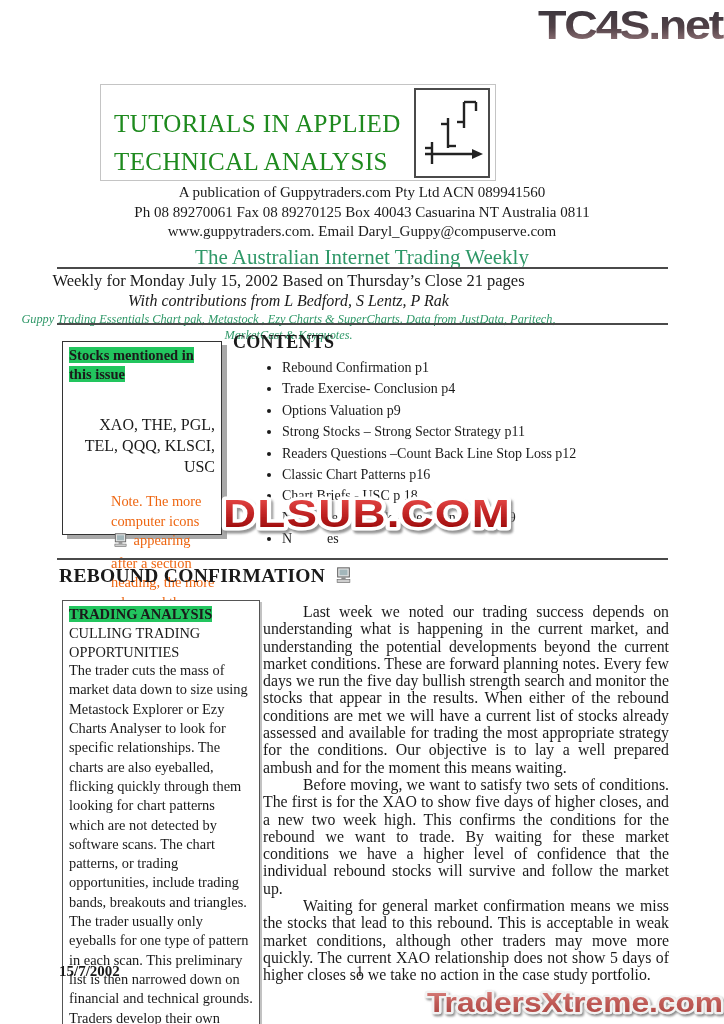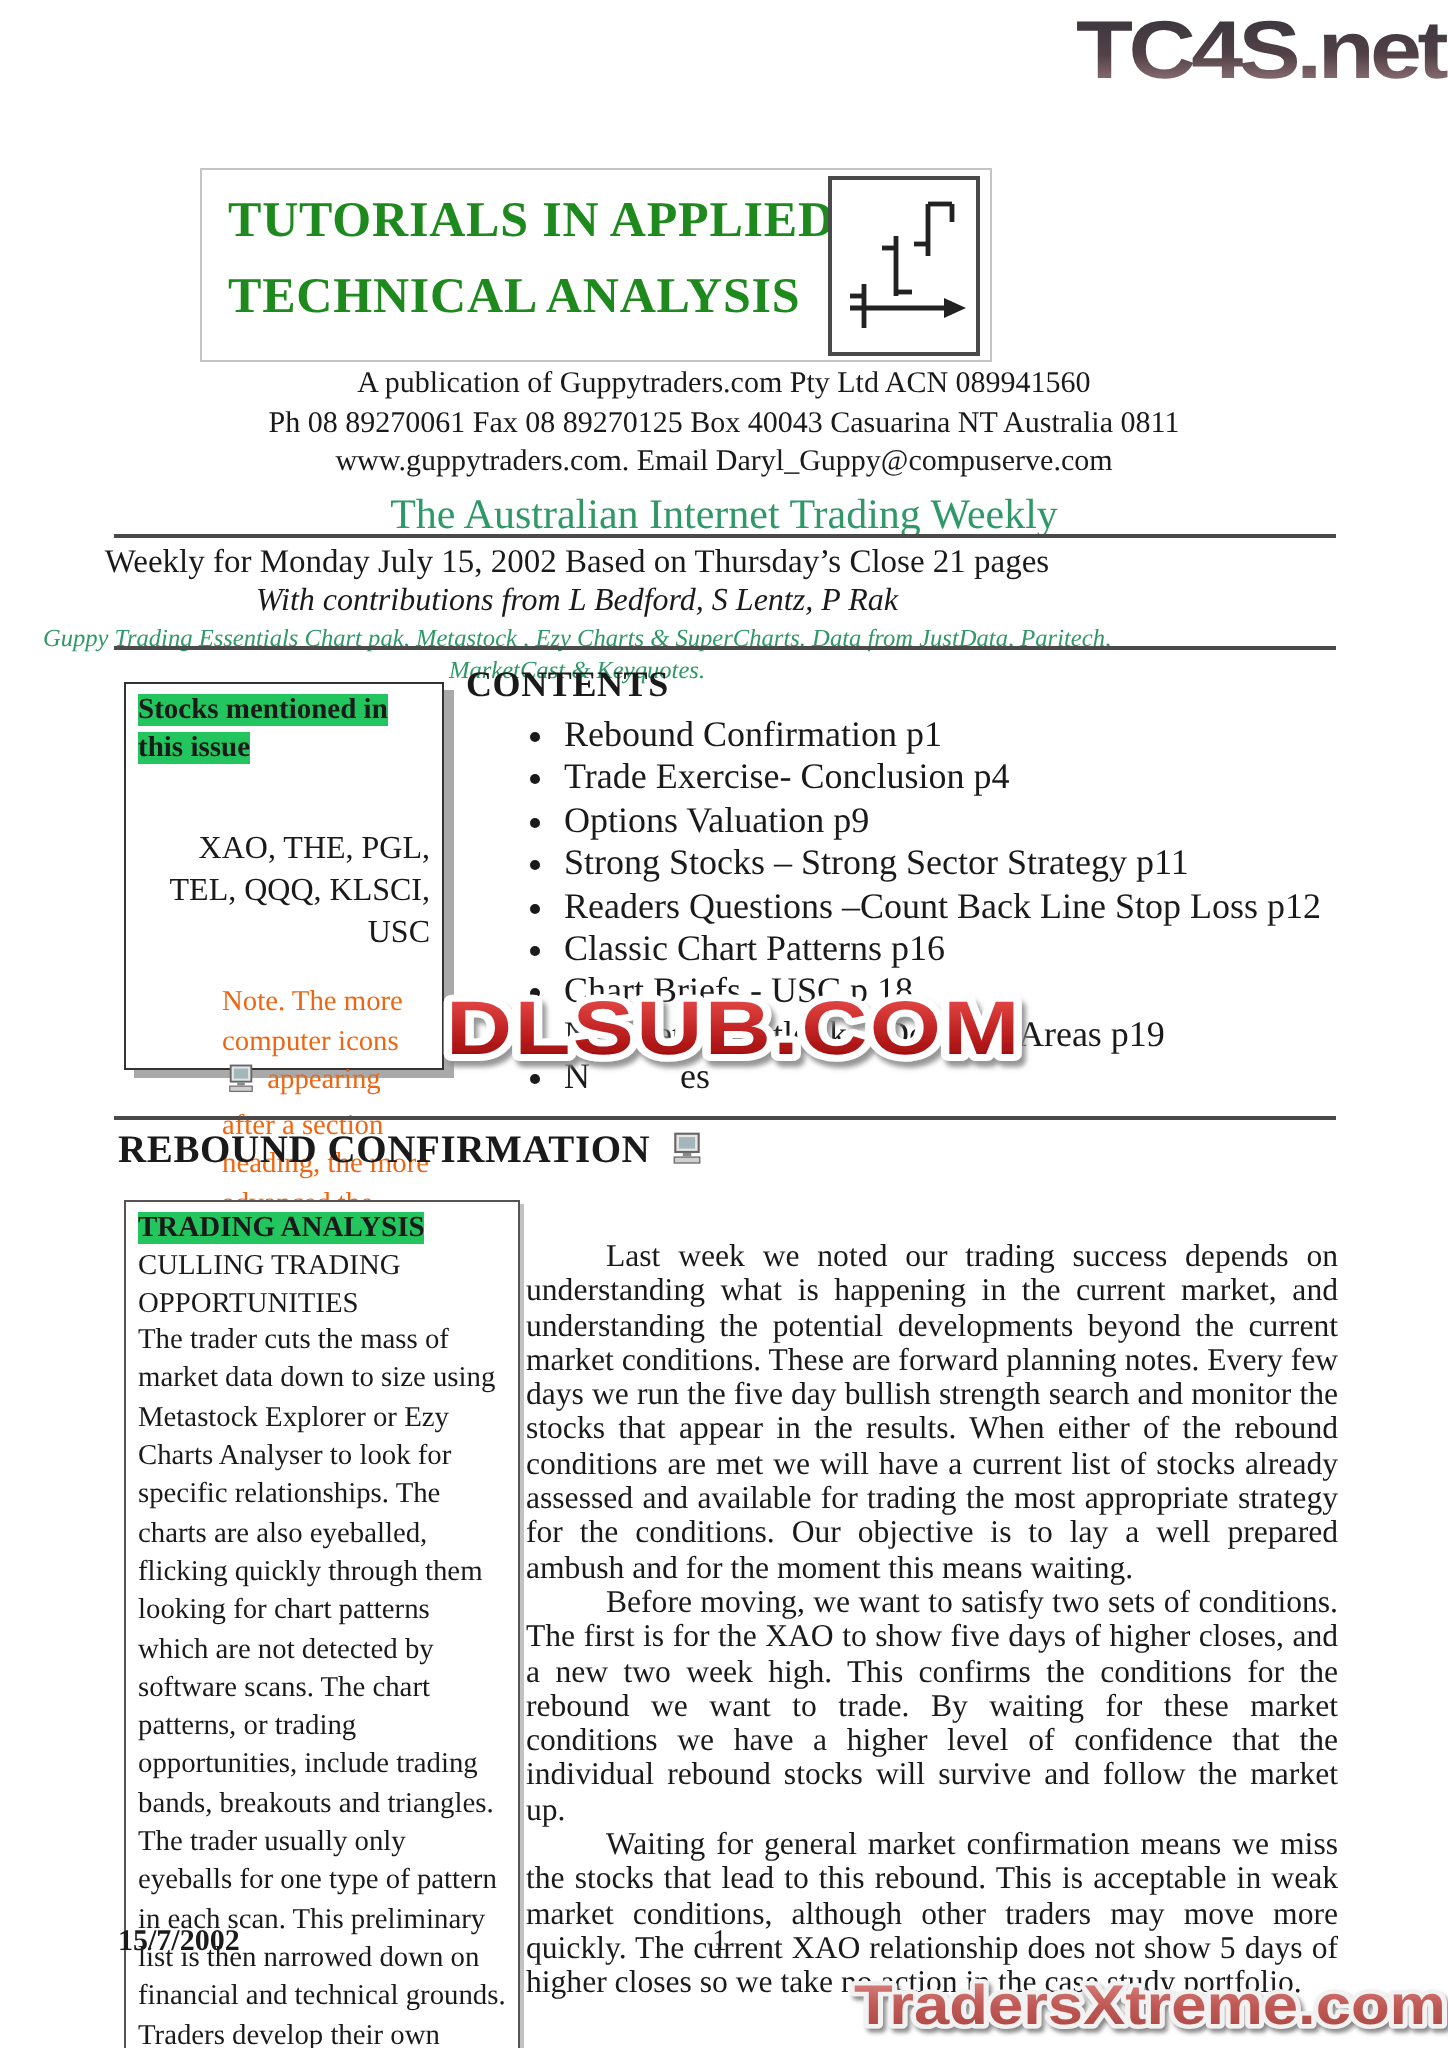--- a/index.html
+++ b/index.html
@@ -9,52 +9,52 @@
     background:#ffffff;overflow:hidden;
     font-family:"Liberation Serif",serif;color:#1a1a1a;
   }
   
   .wm-top{position:absolute;left:536px;top:0;}
   .wm-mid{position:absolute;left:218px;top:487px;}
   .wm-bot{position:absolute;left:424px;top:982px;}
   
   .masthead{position:absolute;left:100px;top:84px;width:394px;height:95px;
     border:1px solid #c4c4c4;background:#fff;}
-  .mast-title{position:absolute;left:13px;top:7px;
-    font-size:25px;font-weight:bold;color:#1e8a1e;line-height:38px;letter-spacing:.4px;}
+  .mast-title{position:absolute;left:13px;top:20px;
+    font-size:25px;font-weight:normal;color:#1e8a1e;line-height:38px;letter-spacing:.4px;}
   .icon-box{position:absolute;right:5px;top:3px;width:72px;height:86px;
     border:2px solid #4a4a4a;background:#fff;}
   
   .pub{position:absolute;left:0;top:183px;width:724px;text-align:center;}
   .pub-line{font-size:15px;line-height:19.5px;}
   .tagline{font-size:21px;color:#2f9868;line-height:26px;margin-top:2px;}
   
   .rule{position:absolute;left:57px;width:611px;border-top:2px solid #4a4a4a;height:0;}
   .rule1{top:267px;} .rule2{top:323px;} .rule3{top:558px;}
   
   .issue{position:absolute;left:0;top:271px;width:577px;text-align:center;}
   .issue-l1{font-size:16.5px;line-height:20px;}
   .issue-l2{font-size:16px;font-style:italic;line-height:19px;}
   .issue-l3{font-size:12.3px;font-style:italic;color:#2f9868;line-height:16px;margin-top:1px;}
   
   .contents{position:absolute;left:233px;top:332px;width:440px;}
   .contents-h{font-size:18px;font-weight:bold;letter-spacing:.3px;}
   .contents ul{margin:4px 0 0 0;padding-left:49px;list-style:disc;}
-  .contents li{font-size:18px;line-height:21.4px;}
+  .contents li{font-size:14px;line-height:21.4px;}
   
   .stocks-box{position:absolute;left:62px;top:341px;width:146px;height:184px;
     border:1px solid #333;box-shadow:5px 4px 0 0 #a9a9a9;background:#fff;padding:4px 6px;}
   .hl-green{background:#22c55e;font-weight:bold;font-size:14.5px;line-height:19px;}
   .stocks-list{margin-top:30px;font-size:16px;line-height:21px;text-align:right;}
   .stocks-note{margin-top:15px;color:#ee6611;font-size:14.4px;line-height:19.6px;margin-left:42px;}
   .pc-icon{display:inline-block;vertical-align:-3px;margin:0 2px;}
   
   .art-heading{position:absolute;left:59px;top:565px;font-size:19.5px;font-weight:bold;letter-spacing:.3px;}
   .art-heading .pc-icon{vertical-align:-2px;margin-left:5px;}
-  .main-col{position:absolute;left:263px;top:620px;width:406px;
+  .main-col{position:absolute;left:263px;top:603px;width:406px;
     font-size:15.8px;line-height:17.3px;text-align:justify;}
   .main-col p{margin:0;text-indent:40px;}
   
   .methods-box{position:absolute;left:62px;top:600px;width:184px;
     border:1px solid #555;box-shadow:2px 2px 0 0 #c2c2c2;background:#fff;padding:4px 6px 8px 6px;}
   .methods-sub{font-size:14.4px;line-height:18.6px;}
   .methods-body{font-size:14.4px;line-height:19.3px;}
   
   .foot-date{position:absolute;left:59px;top:963px;font-size:15px;font-weight:bold;}
   .foot-page{position:absolute;left:356px;top:963px;font-size:15px;}

